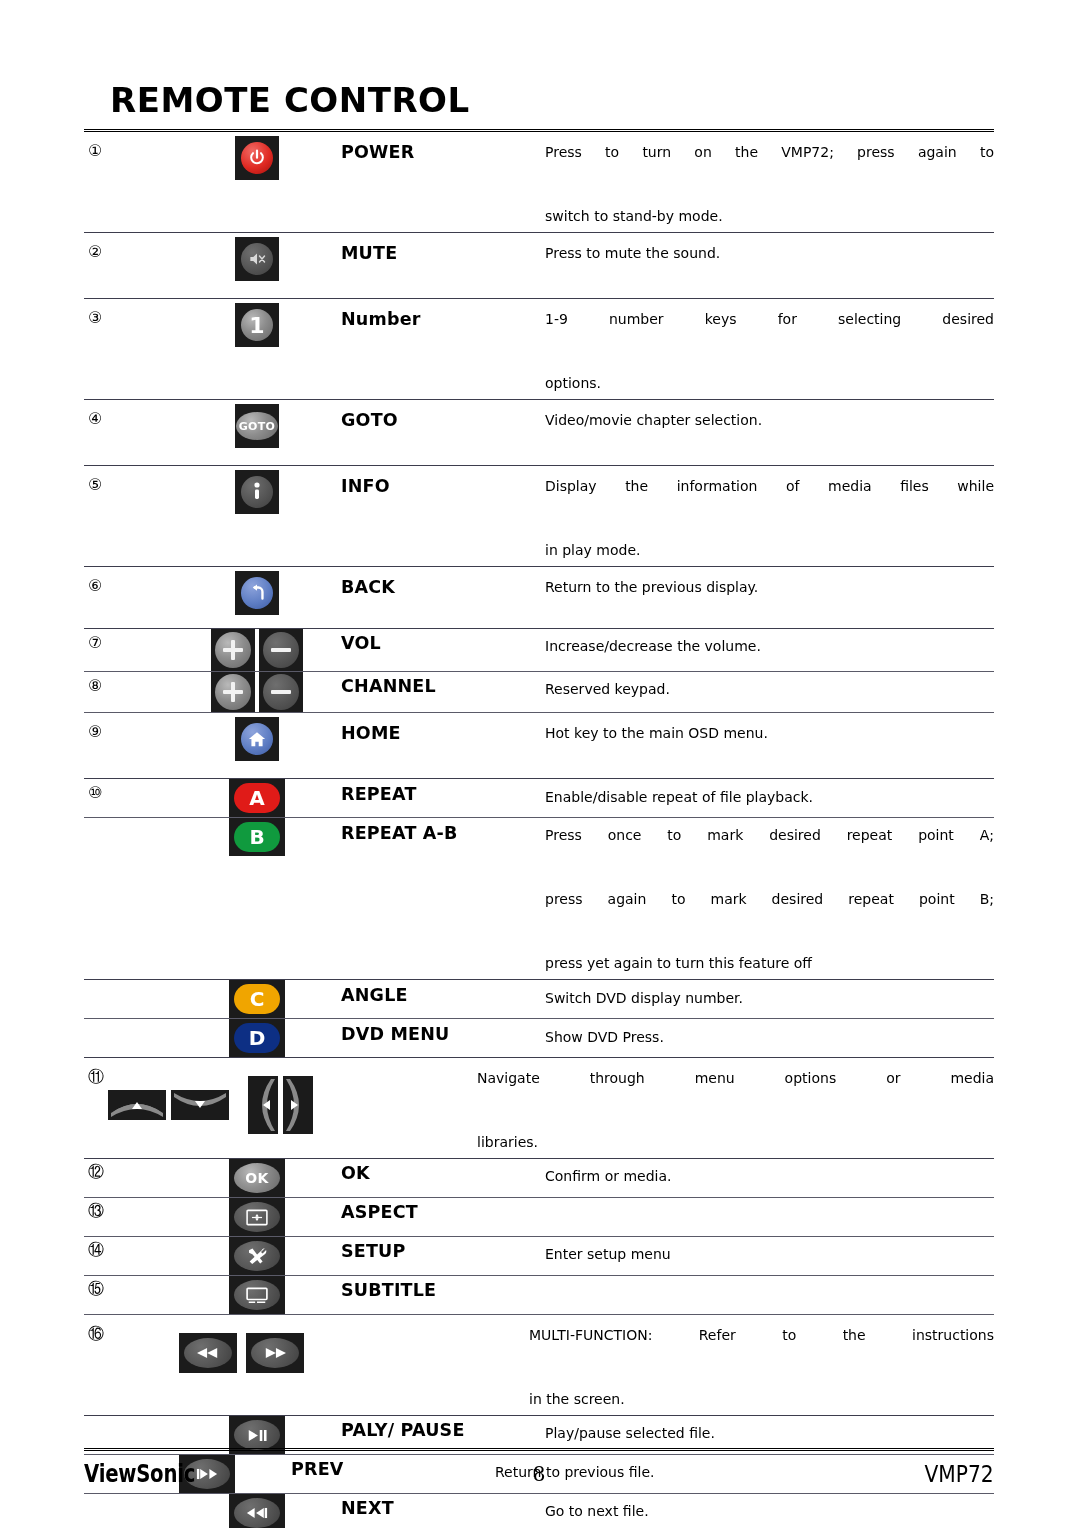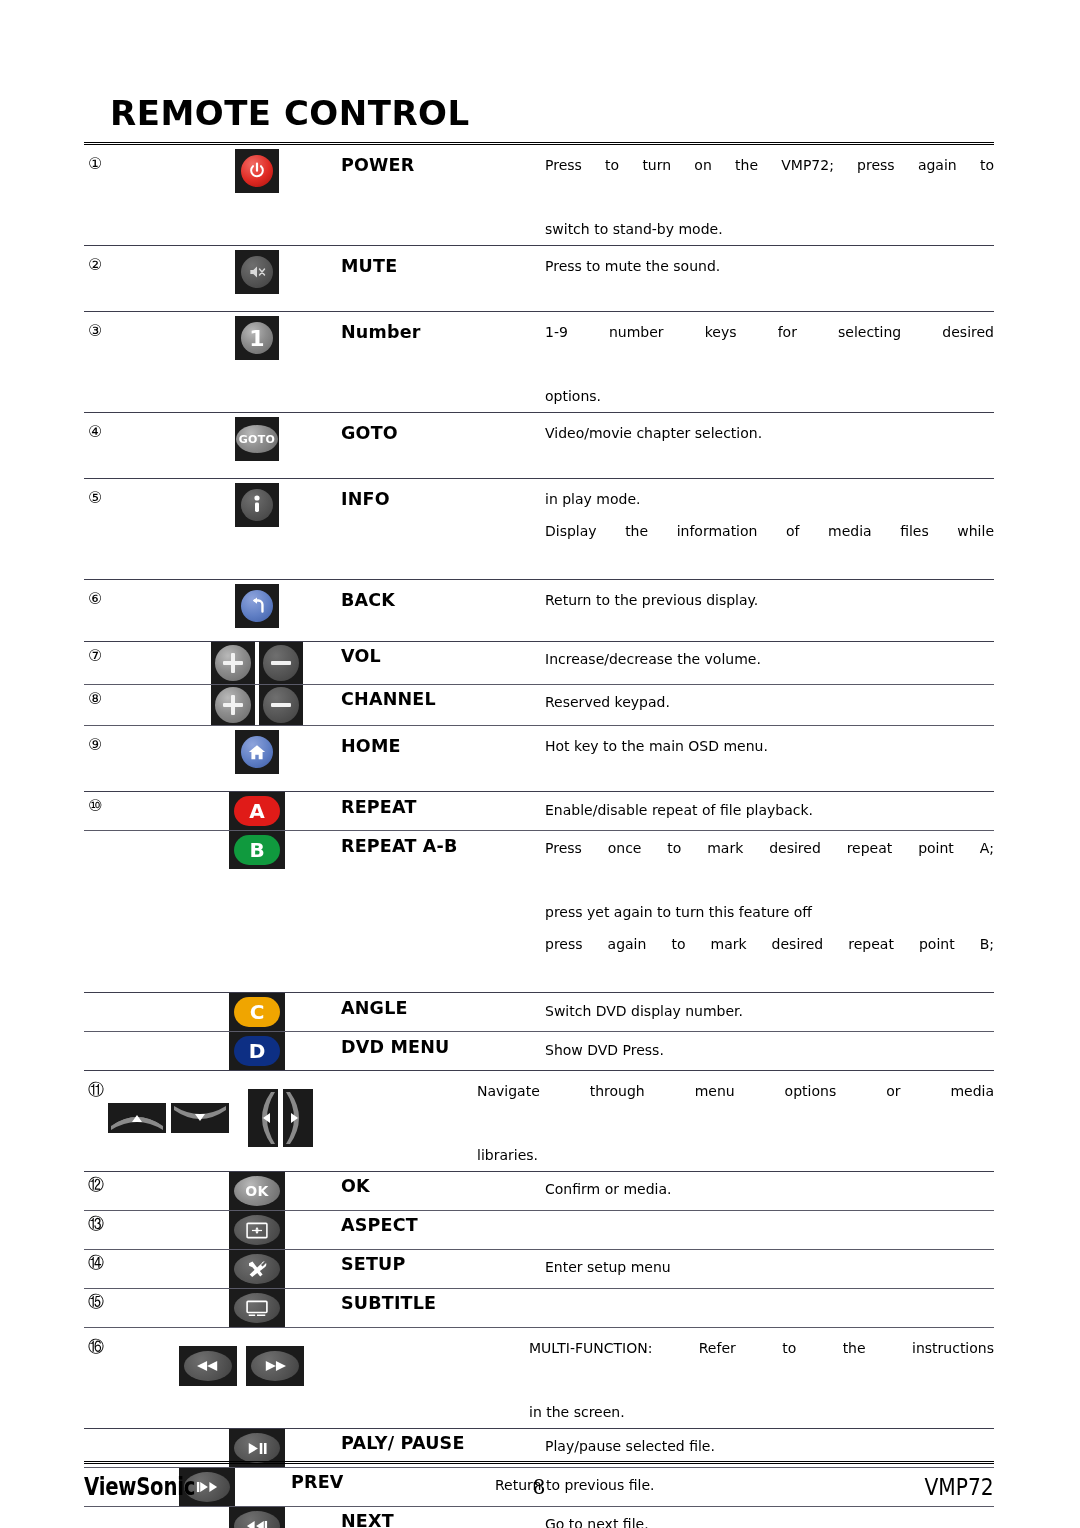--- a/index.html
+++ b/index.html
@@ -10,21 +10,21 @@
   body {
     width: 1080px;
     height: 1528px;
     font-family: "DejaVu Sans", "Liberation Sans", sans-serif;
     color: #000000;
     position: relative;
     overflow: hidden;
   }
   .page {
     position: absolute;
-    left: 0; top: 14px;
+    left: 0; top: 1px;
     width: 1080px;
     height: 1136px;
   }
 
   
   .title {
     position: absolute;
     left: 110px;
     top: 58px;
     font-size: 34px;
@@ -300,22 +300,22 @@
           <span class="knob dgrey c32">
             <svg width="8" height="20" viewBox="0 0 8 20">
                 <circle cx="4" cy="3" r="2.6" fill="#fff"></circle>
                 <rect x="2" y="7.5" width="4" height="9.5" rx="1.4" fill="#fff"></rect>
               </svg>
           </span>
         </span>
       </div>
       <div class="c-label">INFO</div>
       <div class="c-desc">
+        <span class="j stretch">Display the information of media files while</span>
         <span class="j">in play mode.</span>
-        <span class="j stretch">Display the information of media files while</span>
       </div>
     </div>
 
     <div class="row" style="min-height:62px">
       <div class="c-num">⑥</div>
       <div class="c-icon">
         <span class="chip sq">
           <span class="knob blue c32">
             <svg width="22" height="20" viewBox="0 0 24 22">
                 <path d="M18 17V9.5A4.5 4.5 0 0 0 13.5 5h-4" stroke="#fff" stroke-width="2.6" fill="none" stroke-linecap="round"></path>
@@ -403,22 +403,22 @@
     <div class="row" style="min-height:98px">
       <div class="c-num"></div>
       <div class="c-icon" style="padding-top:0;">
         <span class="chip pill">
           <span class="abcd b">B</span>
         </span>
       </div>
       <div class="c-label" style="padding-top:5px">REPEAT A-B</div>
       <div class="c-desc" style="padding-top:1px">
         <span class="j stretch">Press once to mark desired repeat point A;</span>
+        <span class="j stretch">press again to mark desired repeat point B;</span>
         <span class="j">press yet again to turn this feature off</span>
-        <span class="j stretch">press again to mark desired repeat point B;</span>
       </div>
     </div>
 
     <div class="row thin" style="min-height:35px">
       <div class="c-num"></div>
       <div class="c-icon" style="padding-top:0;">
         <span class="chip pill">
           <span class="abcd c">C</span>
         </span>
       </div>

